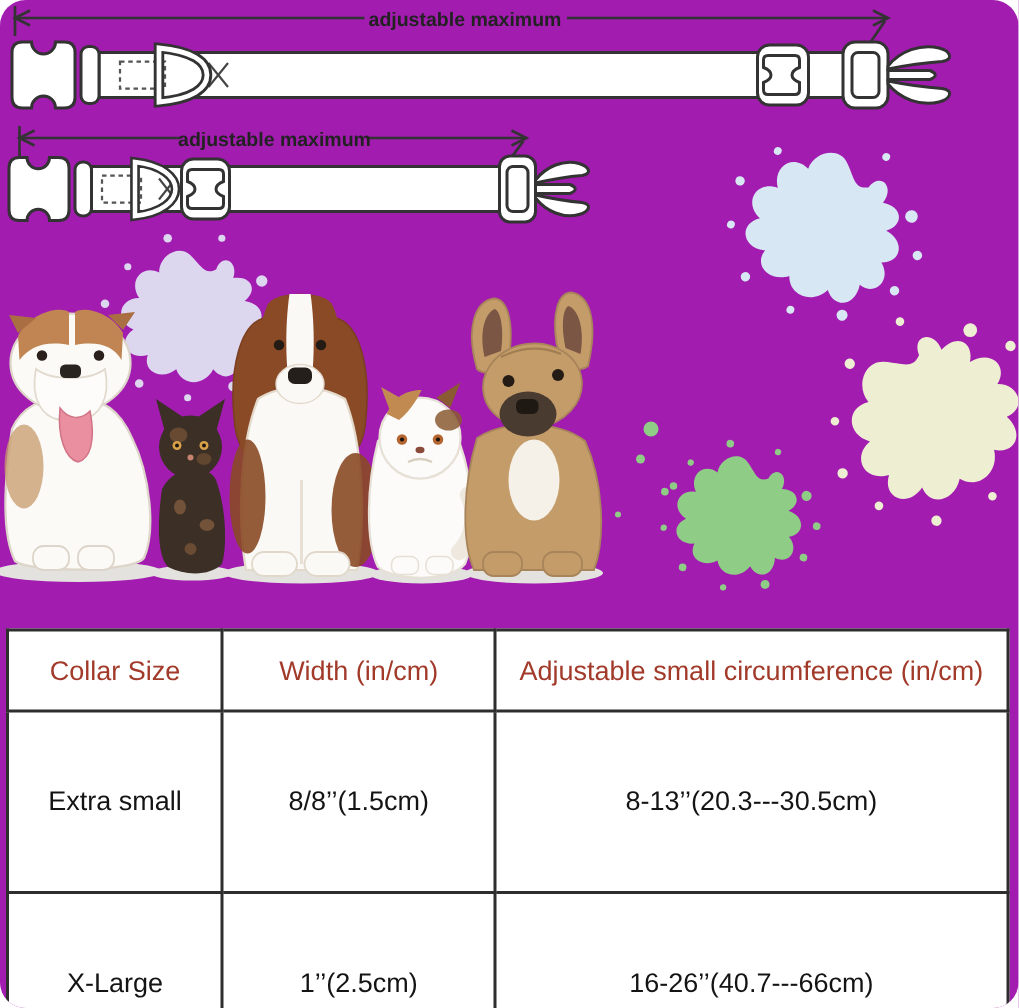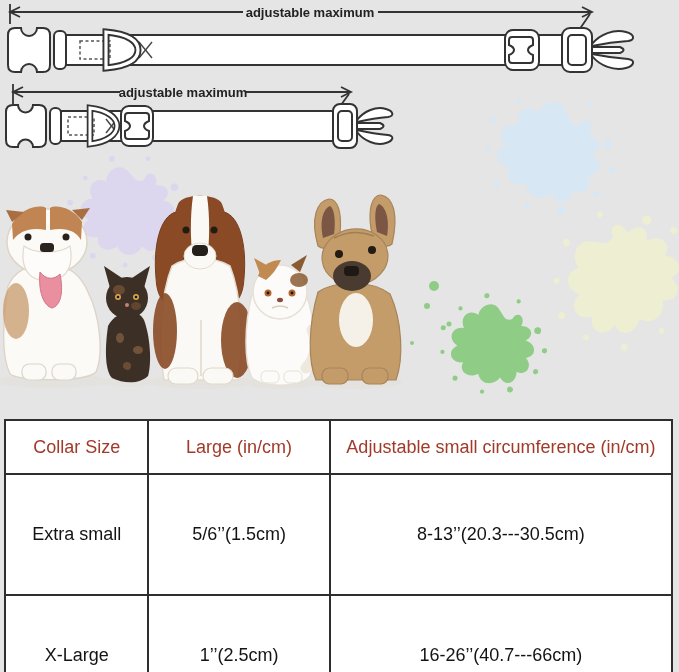--- a/index.html
+++ b/index.html
@@ -1,18 +1,19 @@
 <!DOCTYPE html>
 <html><head>
 <meta charset="utf-8">
 <style>
   html,body{margin:0;padding:0;background:#fff;}
   .page{
-    position:relative;width:679px;height:672px;background:#e5e5e5;overflow:hidden;
+    position:relative;width:679px;height:672px;background:#a21caf;overflow:hidden;
     font-family:"Liberation Sans",sans-serif;
+    border-radius:17px;
   }
   .abs{position:absolute;}
   svg text{font-family:"Liberation Sans",sans-serif;}
   .dim-label{font-size:13px;font-weight:700;fill:#222;}
   
   .size-table{
     position:absolute;left:4px;top:419px;width:669px;height:298px;
     border-collapse:collapse;table-layout:fixed;background:#fff;
   }
   .size-table th,.size-table td{
@@ -242,28 +243,28 @@
 
   <table class="size-table">
     <colgroup>
         <col style="width:21.5%">
         <col style="width:27.2%">
         <col style="width:51.3%">
       </colgroup>
     <thead>
       <tr>
         <th>Collar Size</th>
-        <th>Large (in/cm)</th>
+        <th>Width (in/cm)</th>
         <th>Adjustable small circumference (in/cm)</th>
       </tr>
     </thead>
     <tbody>
       <tr>
         <td>Extra small</td>
-        <td>5/6’’(1.5cm)</td>
+        <td>8/8’’(1.5cm)</td>
         <td>8-13’’(20.3---30.5cm)</td>
       </tr>
       <tr>
         <td>X-Large</td>
         <td>1’’(2.5cm)</td>
         <td>16-26’’(40.7---66cm)</td>
       </tr>
     </tbody>
   </table>
 

